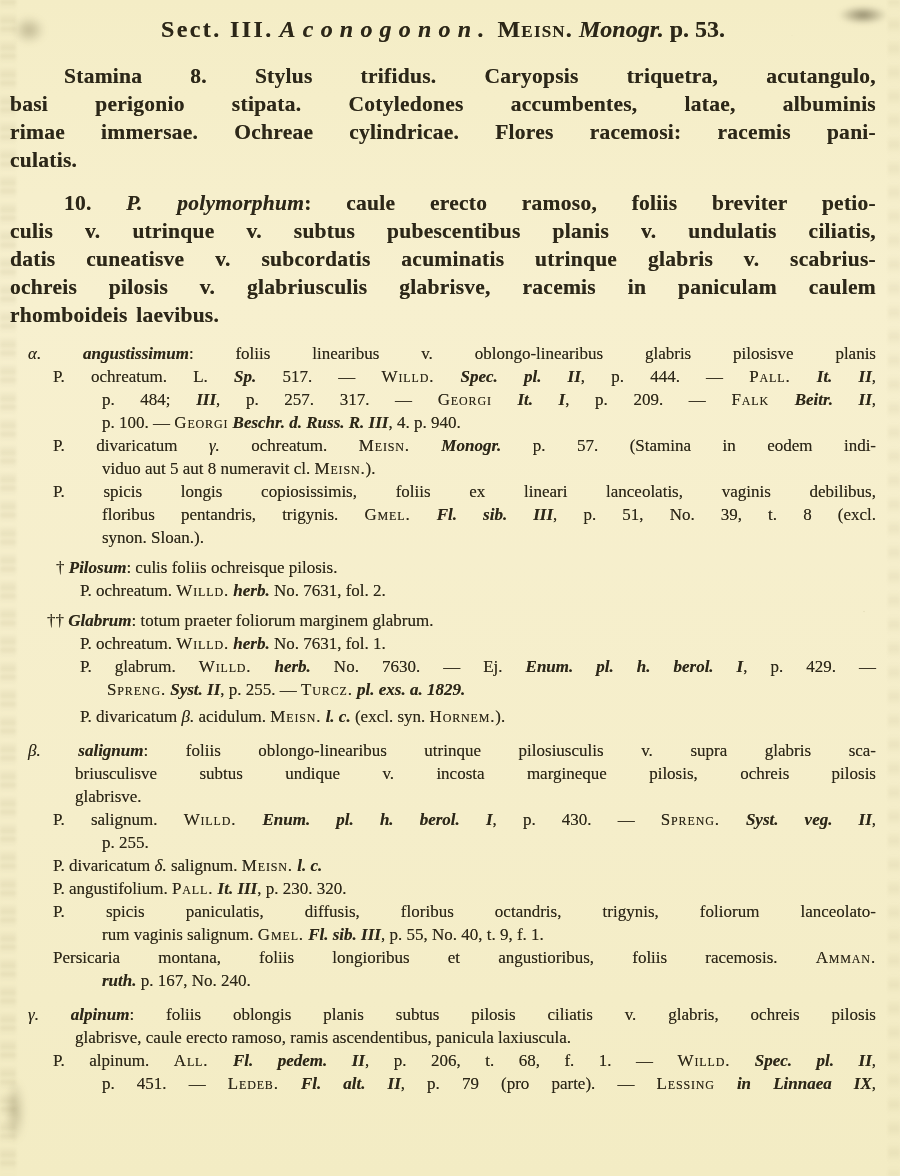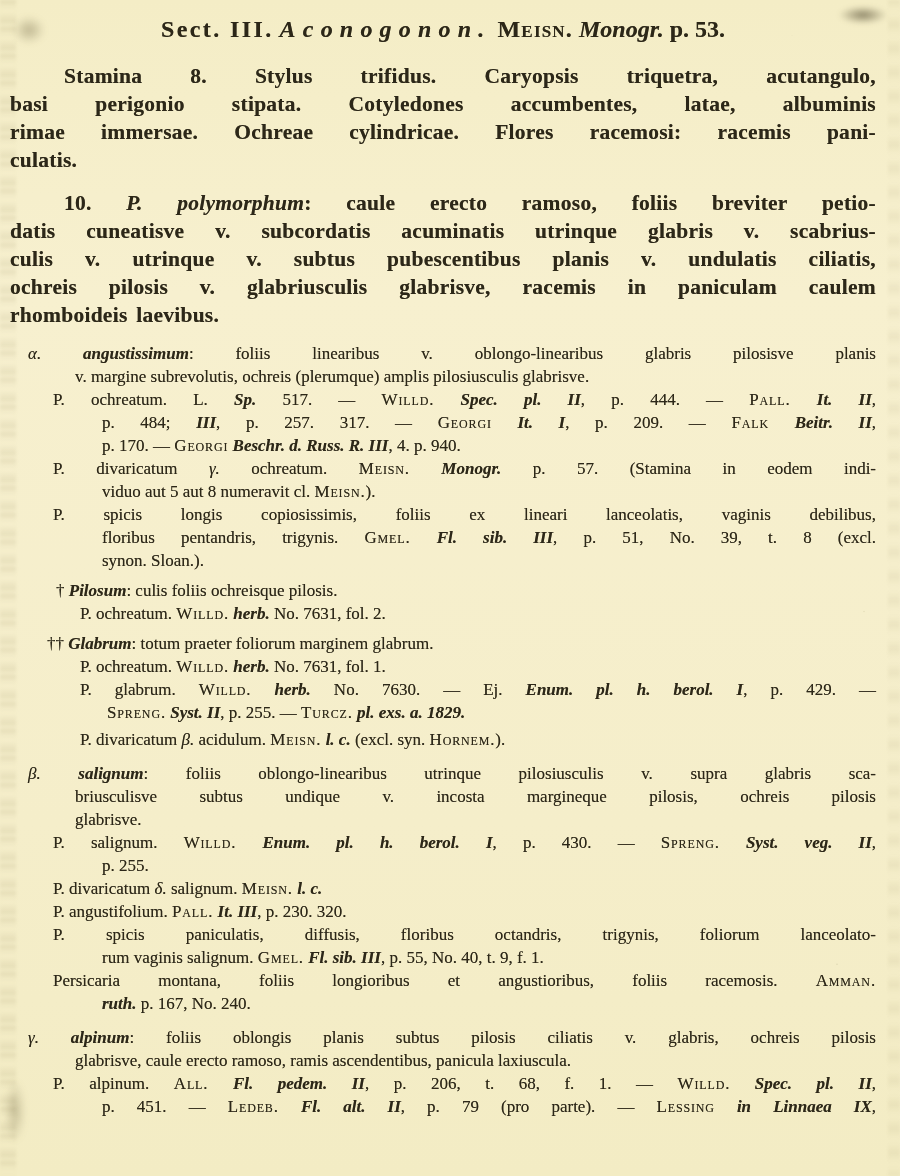--- a/index.html
+++ b/index.html
@@ -98,33 +98,32 @@
       <div class="line "><span class="s-b s-sp1">Sect. III.</span><span class="s-r">  </span><span class="s-bi s-sp2">Aconogonon.</span><span class="s-r">  </span><span class="s-scb">Meisn.</span><span class="s-r"> </span><span class="s-bi">Monogr.</span><span class="s-b"> p. 53.</span></div>
     </div>
     <div class="block body-para body-para1">
       <div class="line ind-mi just"><span class="s-b">Stamina 8.  Stylus trifidus.  Caryopsis triquetra, acutangulo,</span></div>
       <div class="line  just"><span class="s-b">basi perigonio stipata.  Cotyledones accumbentes, latae, albuminis</span></div>
       <div class="line  just"><span class="s-b">rimae immersae.  Ochreae cylindricae. Flores racemosi: racemis pani-</span></div>
       <div class="line "><span class="s-b">culatis.</span></div>
     </div>
     <div class="block body-para body-para2">
       <div class="line ind-mi just"><span class="s-b">10.  </span><span class="s-bi">P. polymorphum</span><span class="s-b">: caule erecto ramoso, foliis breviter petio-</span></div>
+      <div class="line  just"><span class="s-b">culis v. utrinque v. subtus pubescentibus planis v. undulatis ciliatis,</span></div>
       <div class="line  just"><span class="s-b">datis cuneatisve v. subcordatis acuminatis utrinque glabris v. scabrius-</span></div>
-      <div class="line  just"><span class="s-b">culis v. utrinque v. subtus pubescentibus planis v. undulatis ciliatis,</span></div>
       <div class="line  just"><span class="s-b">ochreis pilosis v. glabriusculis glabrisve, racemis in paniculam caulem</span></div>
       <div class="line "><span class="s-b">rhomboideis laevibus.</span></div>
     </div>
     <div class="block ">
       <div class="line ind-a just"><span class="s-i">α. </span><span class="s-bi">angustissimum</span><span class="s-r">:  foliis  linearibus v. oblongo-linearibus glabris pilosisve planis</span></div>
-      <div class="line ind-ac"><span class="s-r">v. margine subrevolutis, ochreis (plerumque) amplis pilosiusculis glabrisve.</span></div>
     </div>
     <div class="block ">
       <div class="line ind-b just"><span class="s-r">P. ochreatum.  L. </span><span class="s-bi">Sp.</span><span class="s-r"> 517. — </span><span class="s-sc">Willd.</span><span class="s-r"> </span><span class="s-bi">Spec. pl. II</span><span class="s-r">, p. 444. — </span><span class="s-sc">Pall.</span><span class="s-r"> </span><span class="s-bi">It. II</span><span class="s-r">,</span></div>
       <div class="line ind-bc just"><span class="s-r">p. 484; </span><span class="s-bi">III</span><span class="s-r">, p. 257. 317. — </span><span class="s-sc">Georgi</span><span class="s-r"> </span><span class="s-bi">It. I</span><span class="s-r">, p. 209. — </span><span class="s-sc">Falk</span><span class="s-r"> </span><span class="s-bi">Beitr. II</span><span class="s-r">,</span></div>
-      <div class="line ind-bc"><span class="s-r">p. 170. — </span><span class="s-sc">Georgi</span><span class="s-r"> </span><span class="s-bi">Beschr. d. Russ. R. III</span><span class="s-r">, 4. p. 940.</span></div>
+      <div class="line ind-bc"><span class="s-r">p. 100. — </span><span class="s-sc">Georgi</span><span class="s-r"> </span><span class="s-bi">Beschr. d. Russ. R. III</span><span class="s-r">, 4. p. 940.</span></div>
     </div>
     <div class="block ">
       <div class="line ind-b just"><span class="s-r">P. divaricatum </span><span class="s-i">γ.</span><span class="s-r"> ochreatum.  </span><span class="s-sc">Meisn.</span><span class="s-r"> </span><span class="s-bi">Monogr.</span><span class="s-r"> p. 57.  (Stamina in eodem indi-</span></div>
       <div class="line ind-bc"><span class="s-r">viduo aut 5 aut 8 numeravit cl. </span><span class="s-sc">Meisn.</span><span class="s-r">).</span></div>
     </div>
     <div class="block ">
       <div class="line ind-b just"><span class="s-r">P. spicis longis copiosissimis, foliis ex lineari lanceolatis, vaginis debilibus,</span></div>
       <div class="line ind-bc just"><span class="s-r">floribus pentandris, trigynis.  </span><span class="s-sc">Gmel.</span><span class="s-r"> </span><span class="s-bi">Fl. sib. III</span><span class="s-r">, p. 51, No. 39, t. 8 (excl.</span></div>
       <div class="line ind-bc"><span class="s-r">synon. Sloan.).</span></div>
     </div>

